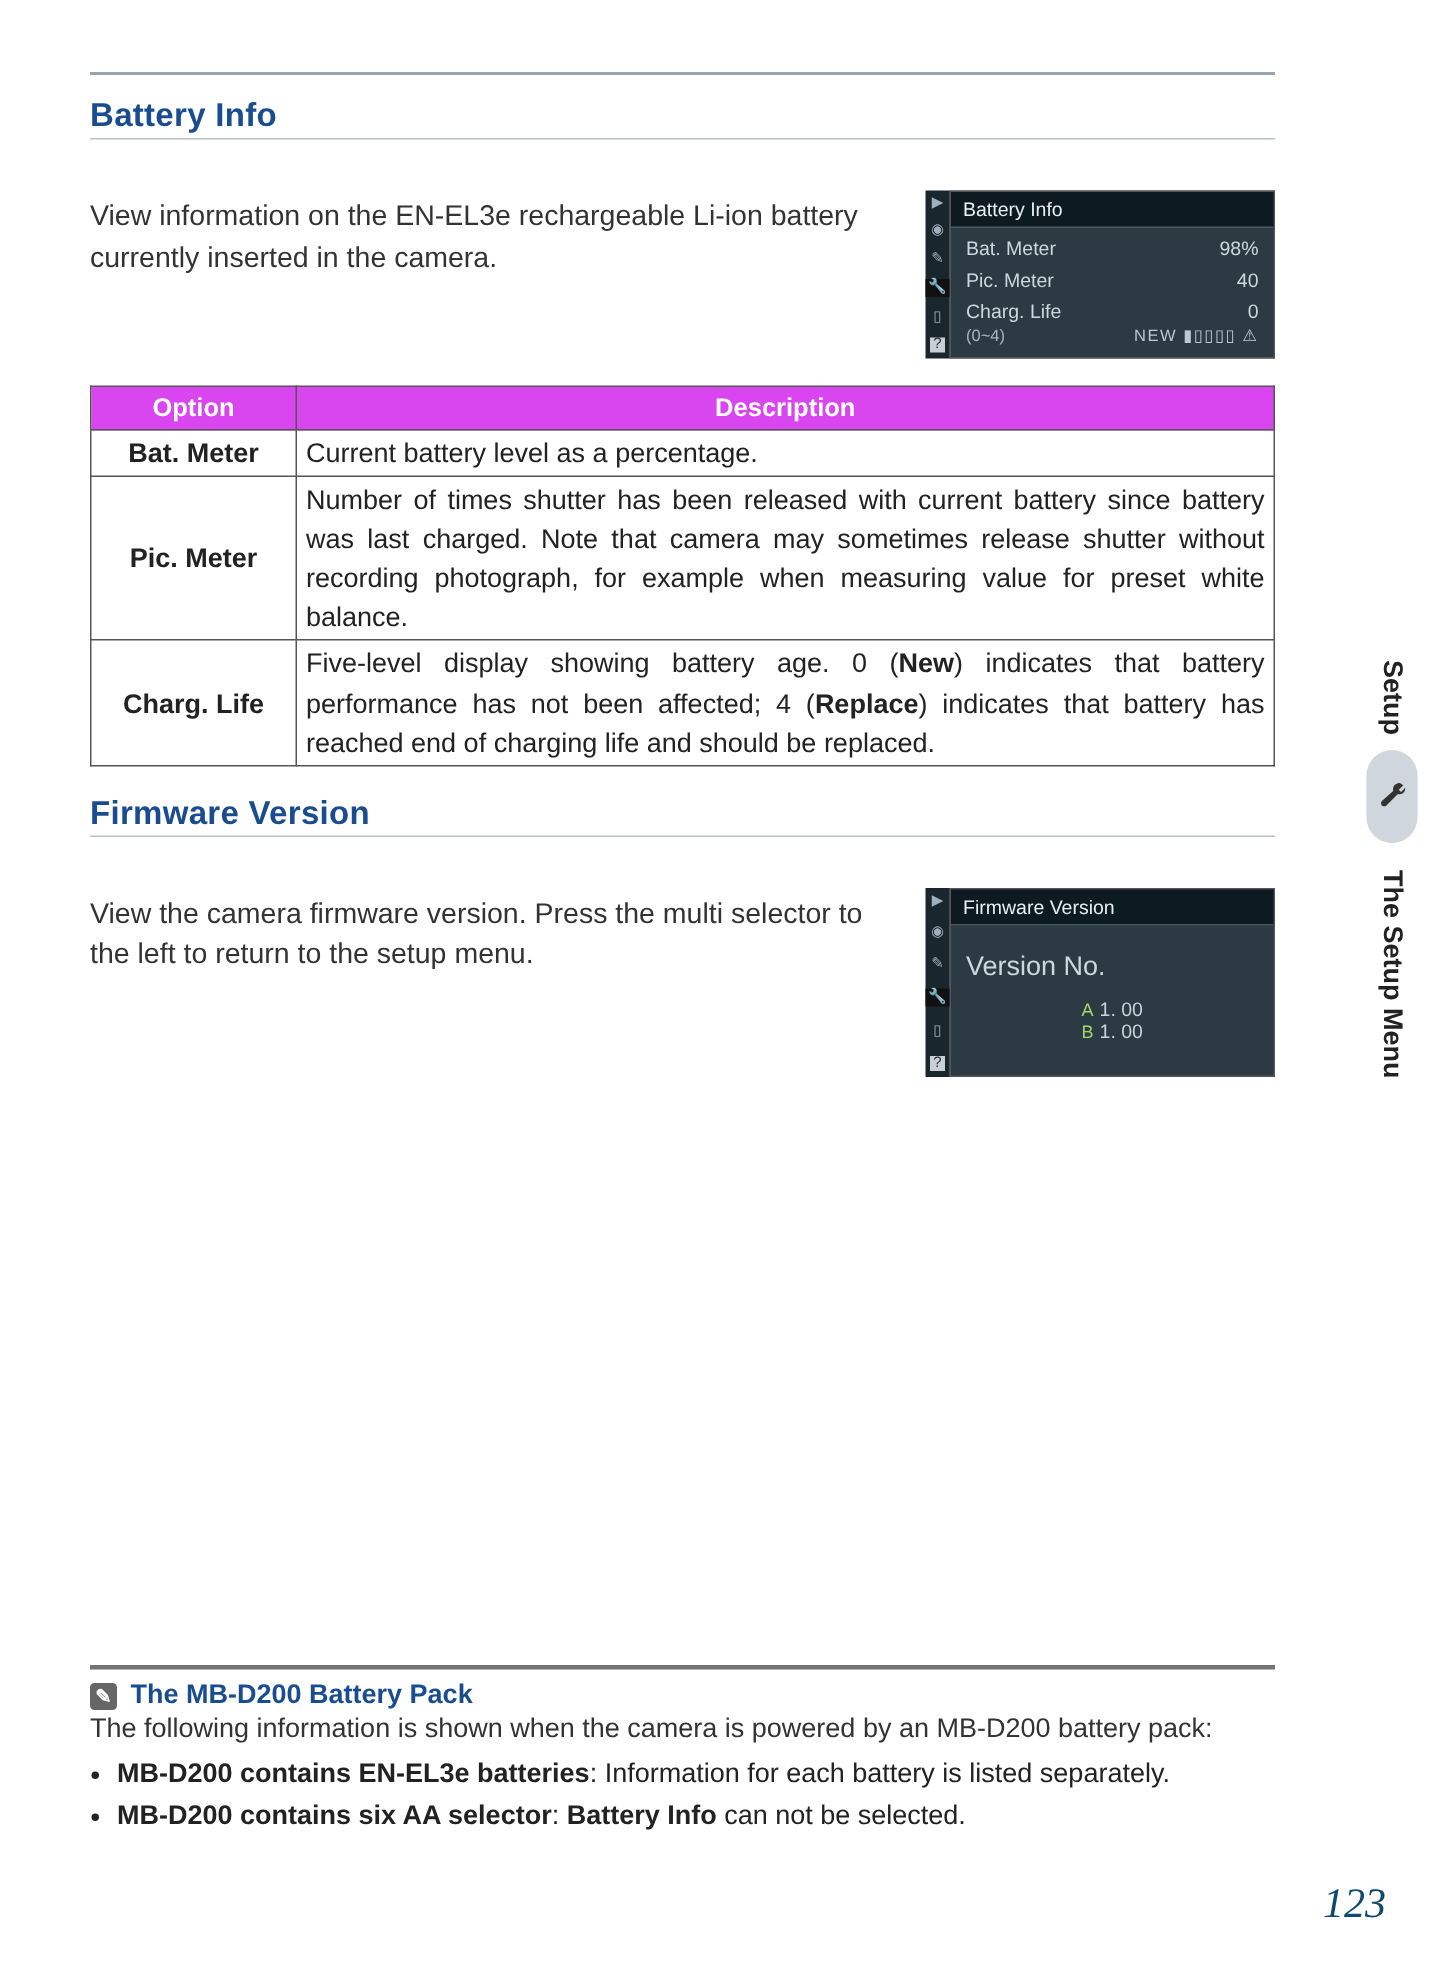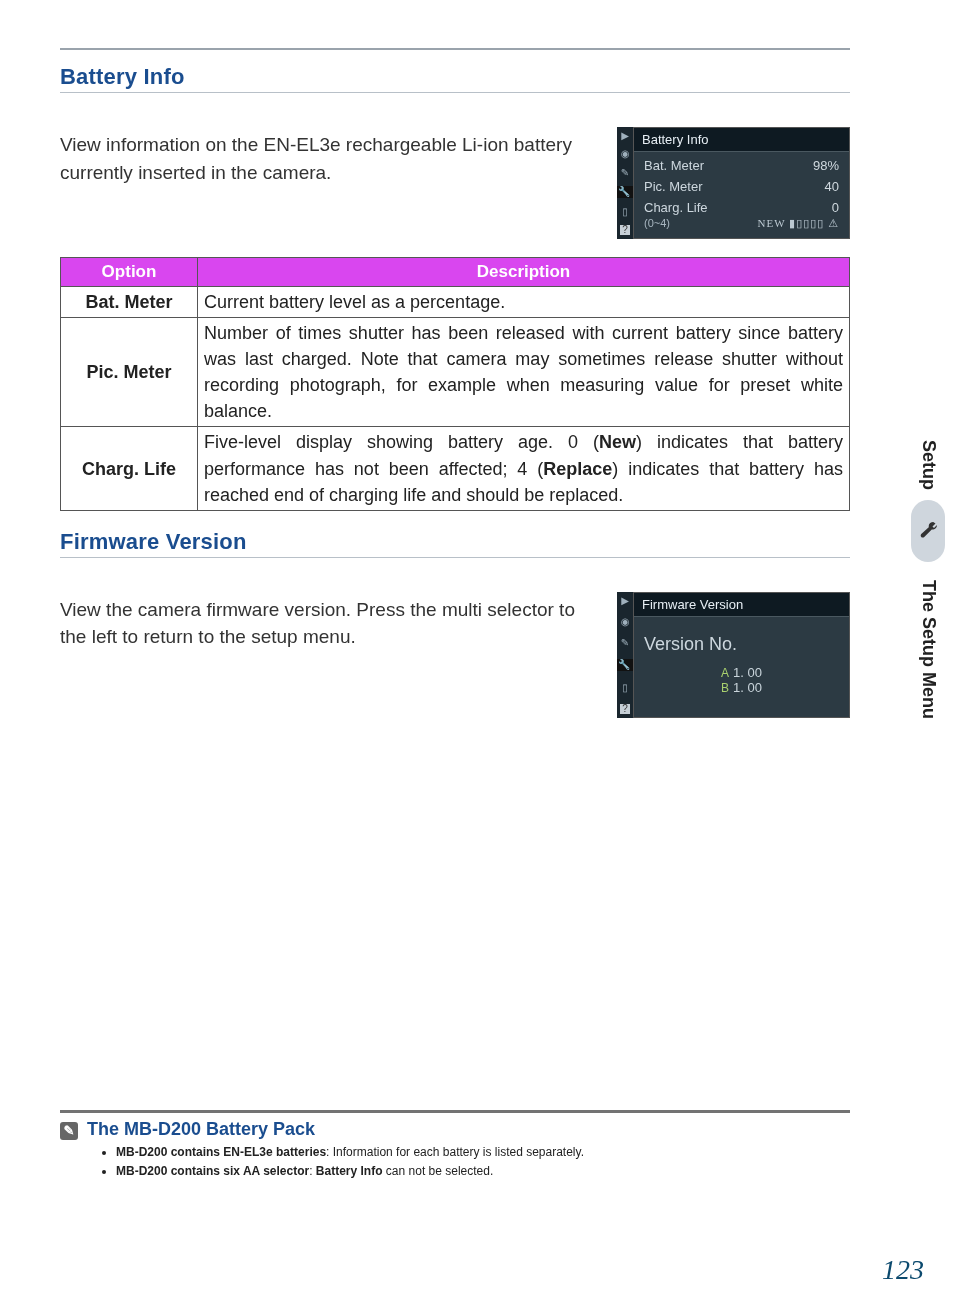--- a/index.html
+++ b/index.html
@@ -84,21 +84,20 @@
     color: #9fb0bc;
   }
   .lcd-icons span { display:block; line-height:1; }
   .lcd-inner { margin-left: 16px; }
   .lcd .sub { font-size: 11px; color: #a8b6c0; }
   .lcd .gauge {
     font-size: 11px;
     text-align: right;
     color: #bcc9d2;
     letter-spacing: 1px;
-    font-family: Liberation Serif, serif;
   }
   .table {
     border-collapse: collapse;
     width: 100%;
     margin-top: 18px;
     font-size: 18px;
   }
   .table th {
     background: #d946ef;
     color: #fff;
@@ -149,21 +148,21 @@
     line-height: 18px;
     border-radius: 3px;
     margin-right: 4px;
   }
   .note-body {
     font-size: 18px;
     line-height: 1.4;
     color: #333;
   }
   .note ul { margin: 4px 0 0 0; padding-left: 18px; }
-  .note li { font-size: 12px; line-height: 1.45; margin-bottom: 2px; margin-left: 38px; }
+  .note li { font-size: 18px; line-height: 1.45; margin-bottom: 2px; }
   .note li .b { font-weight: 700; }
   .pagenum {
     position: absolute;
     right: 30px;
     bottom: 28px;
     font-size: 28px;
     font-style: italic;
     color: #0c4a6e;
     font-family: Georgia, serif;
   }
@@ -297,20 +296,21 @@
       </div>
     </div>
   </div>
 </div>
 
 <div class="note">
   <div class="note-title">
     <span class="pencil">✎</span>
     <span>The MB-D200 Battery Pack</span>
   </div>
+  <div class="note-body">The following information is shown when the camera is powered by an MB-D200 battery pack:</div>
   <ul>
     <li>
       <span class="b">MB-D200 contains EN-EL3e batteries</span><span>: Information for each battery is listed separately.</span>
     </li>
     <li>
       <span class="b">MB-D200 contains six AA selector</span><span>: </span><span class="b">Battery Info</span><span> can not be selected.</span>
     </li>
   </ul>
 </div>
 

